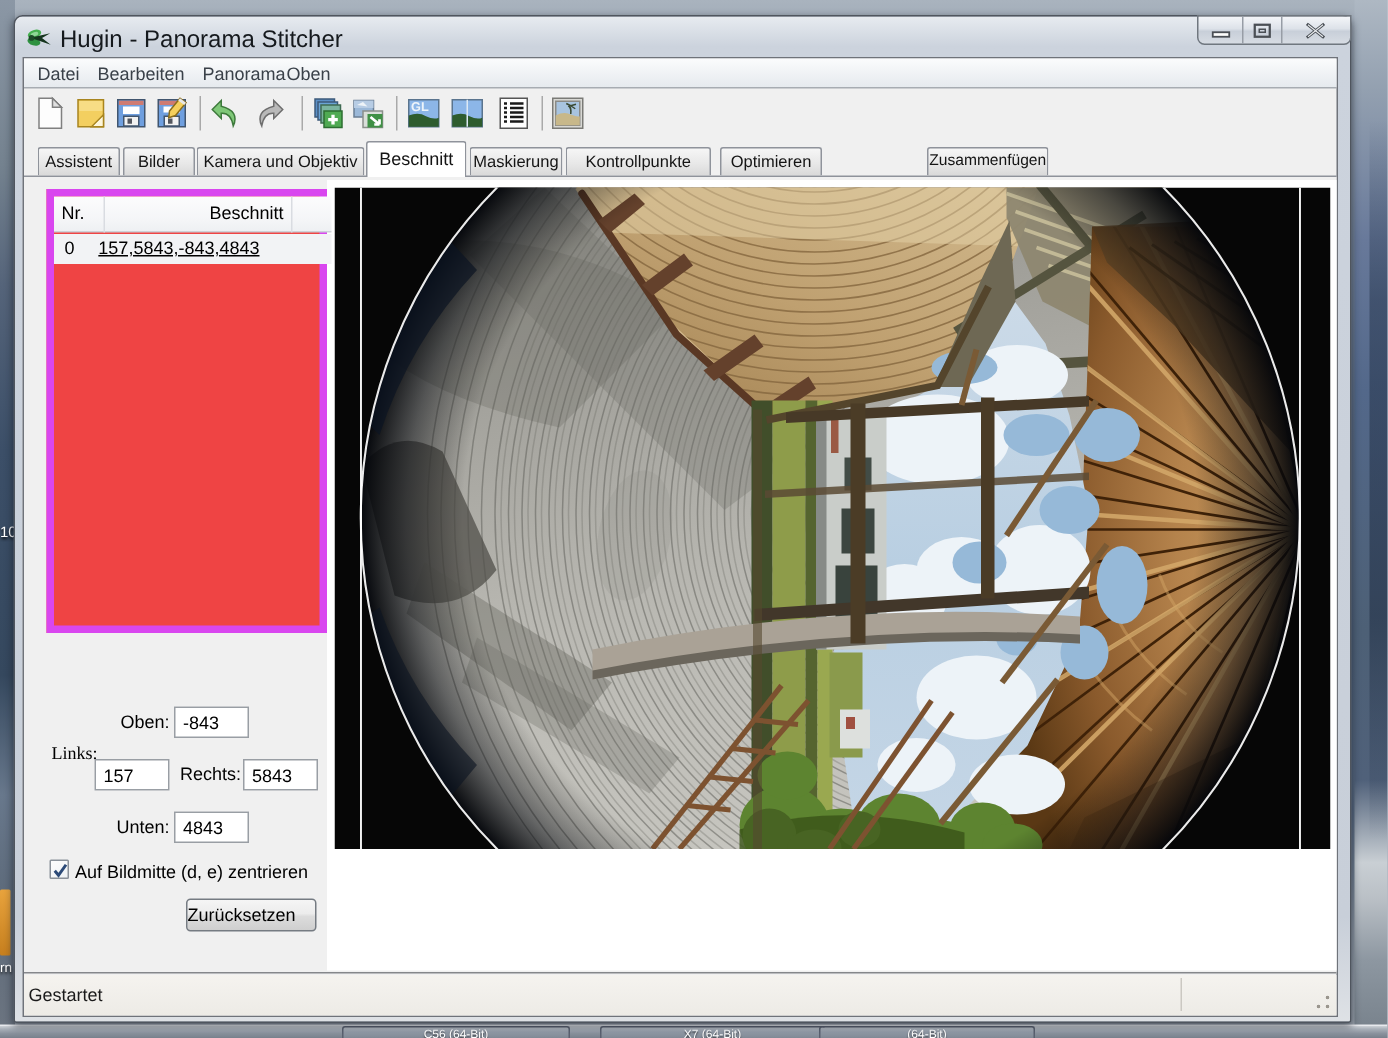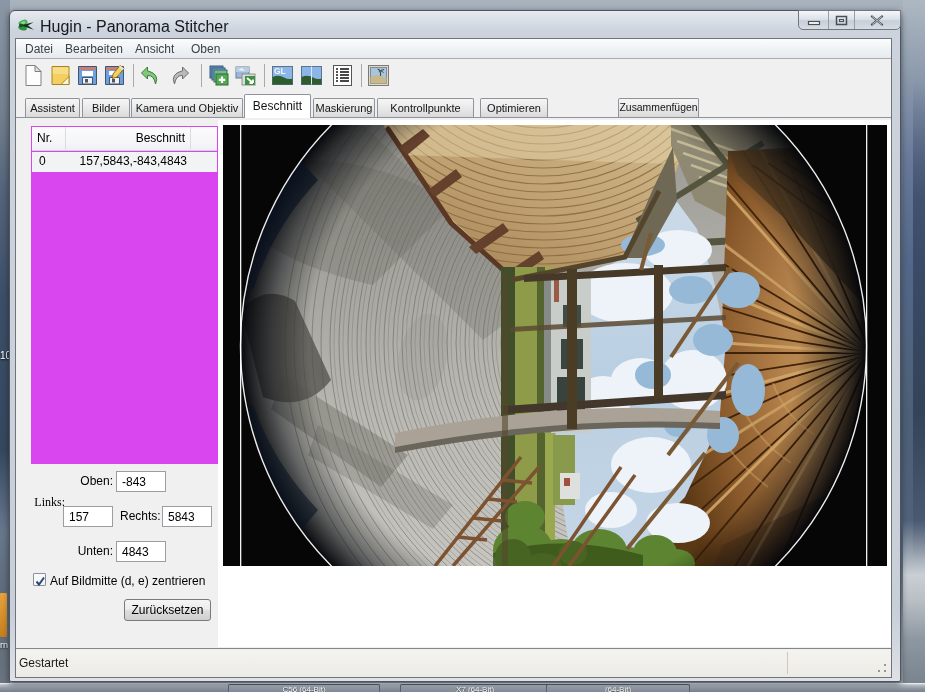--- a/index.html
+++ b/index.html
@@ -32,31 +32,31 @@
     background:linear-gradient(180deg,#fbfcfd 0,#eef1f4 60%,#e6eaee 100%); border-bottom:1px solid #a7acb2; }
   .mi { position:absolute; top:0; height:16px; line-height:20px; font-size:12px; color:#3a4149; }
   .tsep { position:absolute; width:1px; height:23px; top:25px; background:#a9a9a9; }
   .ticon { position:absolute; top:25px; width:23px; height:23px; }
   .tab { position:absolute; top:59px; height:19px; border:1px solid #8f939b; border-bottom:none; border-radius:2px 2px 0 0;
     background:linear-gradient(180deg,#f6f6f6 0,#e8e8e8 55%,#d9d9d9 100%); font-size:11px; color:#141414; text-align:center; line-height:18px; white-space:nowrap; overflow:hidden; }
   .tabA { top:55px; height:24px; background:#fff; line-height:22px; z-index:5; font-size:12px; }
   #tabline { position:absolute; left:0; top:78px; width:875px; height:1px; background:#8f939b; z-index:1; }
   #content { position:absolute; left:0; top:79px; width:875px; height:531px; background:#f0f0f0; border-bottom:1px solid #85878b; }
   #canvasW { position:absolute; left:202px; top:2px; width:673px; height:527px; background:#fff; }
-  #grid { position:absolute; left:15px; top:8px; width:187px; height:338px; background:#d946ef; border:1px solid #d946ef; }
+  #grid { position:absolute; left:15px; top:8px; width:187px; height:296px; background:#ef4444; border:5px solid #d946ef; }
   #gridhead { position:absolute; left:0; top:0; width:185px; height:24px; background:linear-gradient(180deg,#fcfcfd 0,#f4f5f7 70%,#eef0f3 100%); border-bottom:1px solid #cdd2d8; }
   .gcol { position:absolute; top:0; width:1px; height:24px; background:#d9dce1; }
   #gridrow { position:absolute; left:0; top:25px; width:185px; height:20px; background:#f2f3f5; font-size:12px; color:#000; }
   .cell { position:absolute; font-size:12px; color:#000; }
   .lbl { position:absolute; font-size:12px; color:#000; text-align:right; }
   .inp { position:absolute; width:50px; height:21px; border:1px solid #999ea4; background:#fff; font-size:12px; color:#000;
     line-height:19px; padding-left:5px; font-family:"Liberation Sans", sans-serif; }
   #chk { position:absolute; left:17px; top:455px; width:13px; height:13px; border:1px solid #8a919a; background:linear-gradient(135deg,#fdfdfd,#eef1f4); border-radius:1px; }
   #btn { position:absolute; left:108px; top:481px; width:87px; height:22px; border:1px solid #757b82; border-radius:3px;
-    background:linear-gradient(180deg,#f5f5f5 0,#ececec 45%,#dcdcdc 55%,#cfcfcf 100%); font-size:12px; color:#000; text-align:center; line-height:20px; }
+    background:linear-gradient(180deg,#f5f5f5 0,#ececec 45%,#dcdcdc 55%,#cfcfcf 100%); font-size:12px; color:#000; line-height:20px; }
   #status { position:absolute; left:0; top:611px; width:875px; height:27px; background:linear-gradient(180deg,#f5f3ef 0,#edebe6 100%); font-size:12px; color:#1a1a1a; }
   #photo { position:absolute; left:207px; top:7px; width:664px; height:441px; }
 </style>
 </head>
 <body>
 <div id="desk" class="abs"></div>
 <div id="deskL" class="abs"></div>
 <div id="deskR" class="abs"></div>
 <div id="deskRm" class="abs"></div>
 <div id="dicon" class="abs"></div>
@@ -83,21 +83,21 @@
       <rect x="37.5" y="5.5" width="10" height="8" fill="none" stroke="#4a4f55" stroke-width="1.5"></rect>
       <rect x="40.5" y="8.5" width="4" height="2" fill="none" stroke="#4a4f55" stroke-width="1"></rect>
       <path d="M73 5.5 L83 13.5 M83 5.5 L73 13.5" stroke="#4a4f55" stroke-width="2" stroke-linecap="square"></path>
       <path d="M73 5.5 L83 13.5 M83 5.5 L73 13.5" stroke="#e8ebee" stroke-width="0.7"></path>
     </svg>
   </div>
   <div id="client">
     <div id="menubar">
       <div class="mi" style="left:9px">Datei</div>
       <div class="mi" style="left:49px">Bearbeiten</div>
-      <div class="mi" style="left:119px">Ansicht</div>
+      <div class="mi" style="left:119px">Panorama</div>
       <div class="mi" style="left:175px">Oben</div>
     </div>
     <div id="toolbarwrap">
       <svg class="ticon" style="left:6px" viewBox="0 0 23 23">
           <path d="M4 1.5 H13 L19 7.5 V21.5 H4 Z" fill="#fdfdfd" stroke="#808080"></path>
           <path d="M13 1.5 L13 7.5 L19 7.5 Z" fill="#e0e0e0" stroke="#808080"></path>
           <path d="M4.8 21 V2.2 H12.6 L12.6 8 H18.4 V21 Z" fill="url(#pgrad)"></path>
         </svg>
       <svg class="ticon" style="left:33px" viewBox="0 0 23 23">
           <path d="M3 2.5 H20 V20.5 H3 Z" fill="#f3cf60" stroke="#a8851f"></path>
@@ -194,21 +194,21 @@
       <div id="canvasW"></div>
       <div id="grid">
         <div id="gridhead">
           <div class="gcol" style="left:33px"></div>
           <div class="gcol" style="left:158px"></div>
           <div class="cell" style="left:5px;top:4px;">Nr.</div>
           <div class="cell" style="right:32px;top:4px;">Beschnitt</div>
         </div>
         <div id="gridrow">
           <div class="cell" style="left:7px;top:2px;">0</div>
-          <div class="cell" style="right:30px;top:2px;">157,5843,-843,4843</div>
+          <div class="cell" style="right:48px;top:2px;text-decoration:underline;">157,5843,-843,4843</div>
         </div>
       </div>
       <div class="lbl" style="left:40px;top:356px;width:57px;">Oben:</div>
       <input class="inp" style="left: 100px; top: 353px;" value="-843" readonly="">
       <div class="lbl" style="left:18px;top:377px;width:31px;font-family:Liberation Serif, serif;">Links:</div>
       <input class="inp" style="left: 47px; top: 388px;" value="157" readonly="">
       <div class="lbl" style="left:104px;top:391px;width:39px;">Rechts:</div>
       <input class="inp" style="left: 146px; top: 388px;" value="5843" readonly="">
       <div class="lbl" style="left:40px;top:426px;width:57px;">Unten:</div>
       <input class="inp" style="left: 100px; top: 423px;" value="4843" readonly="">

